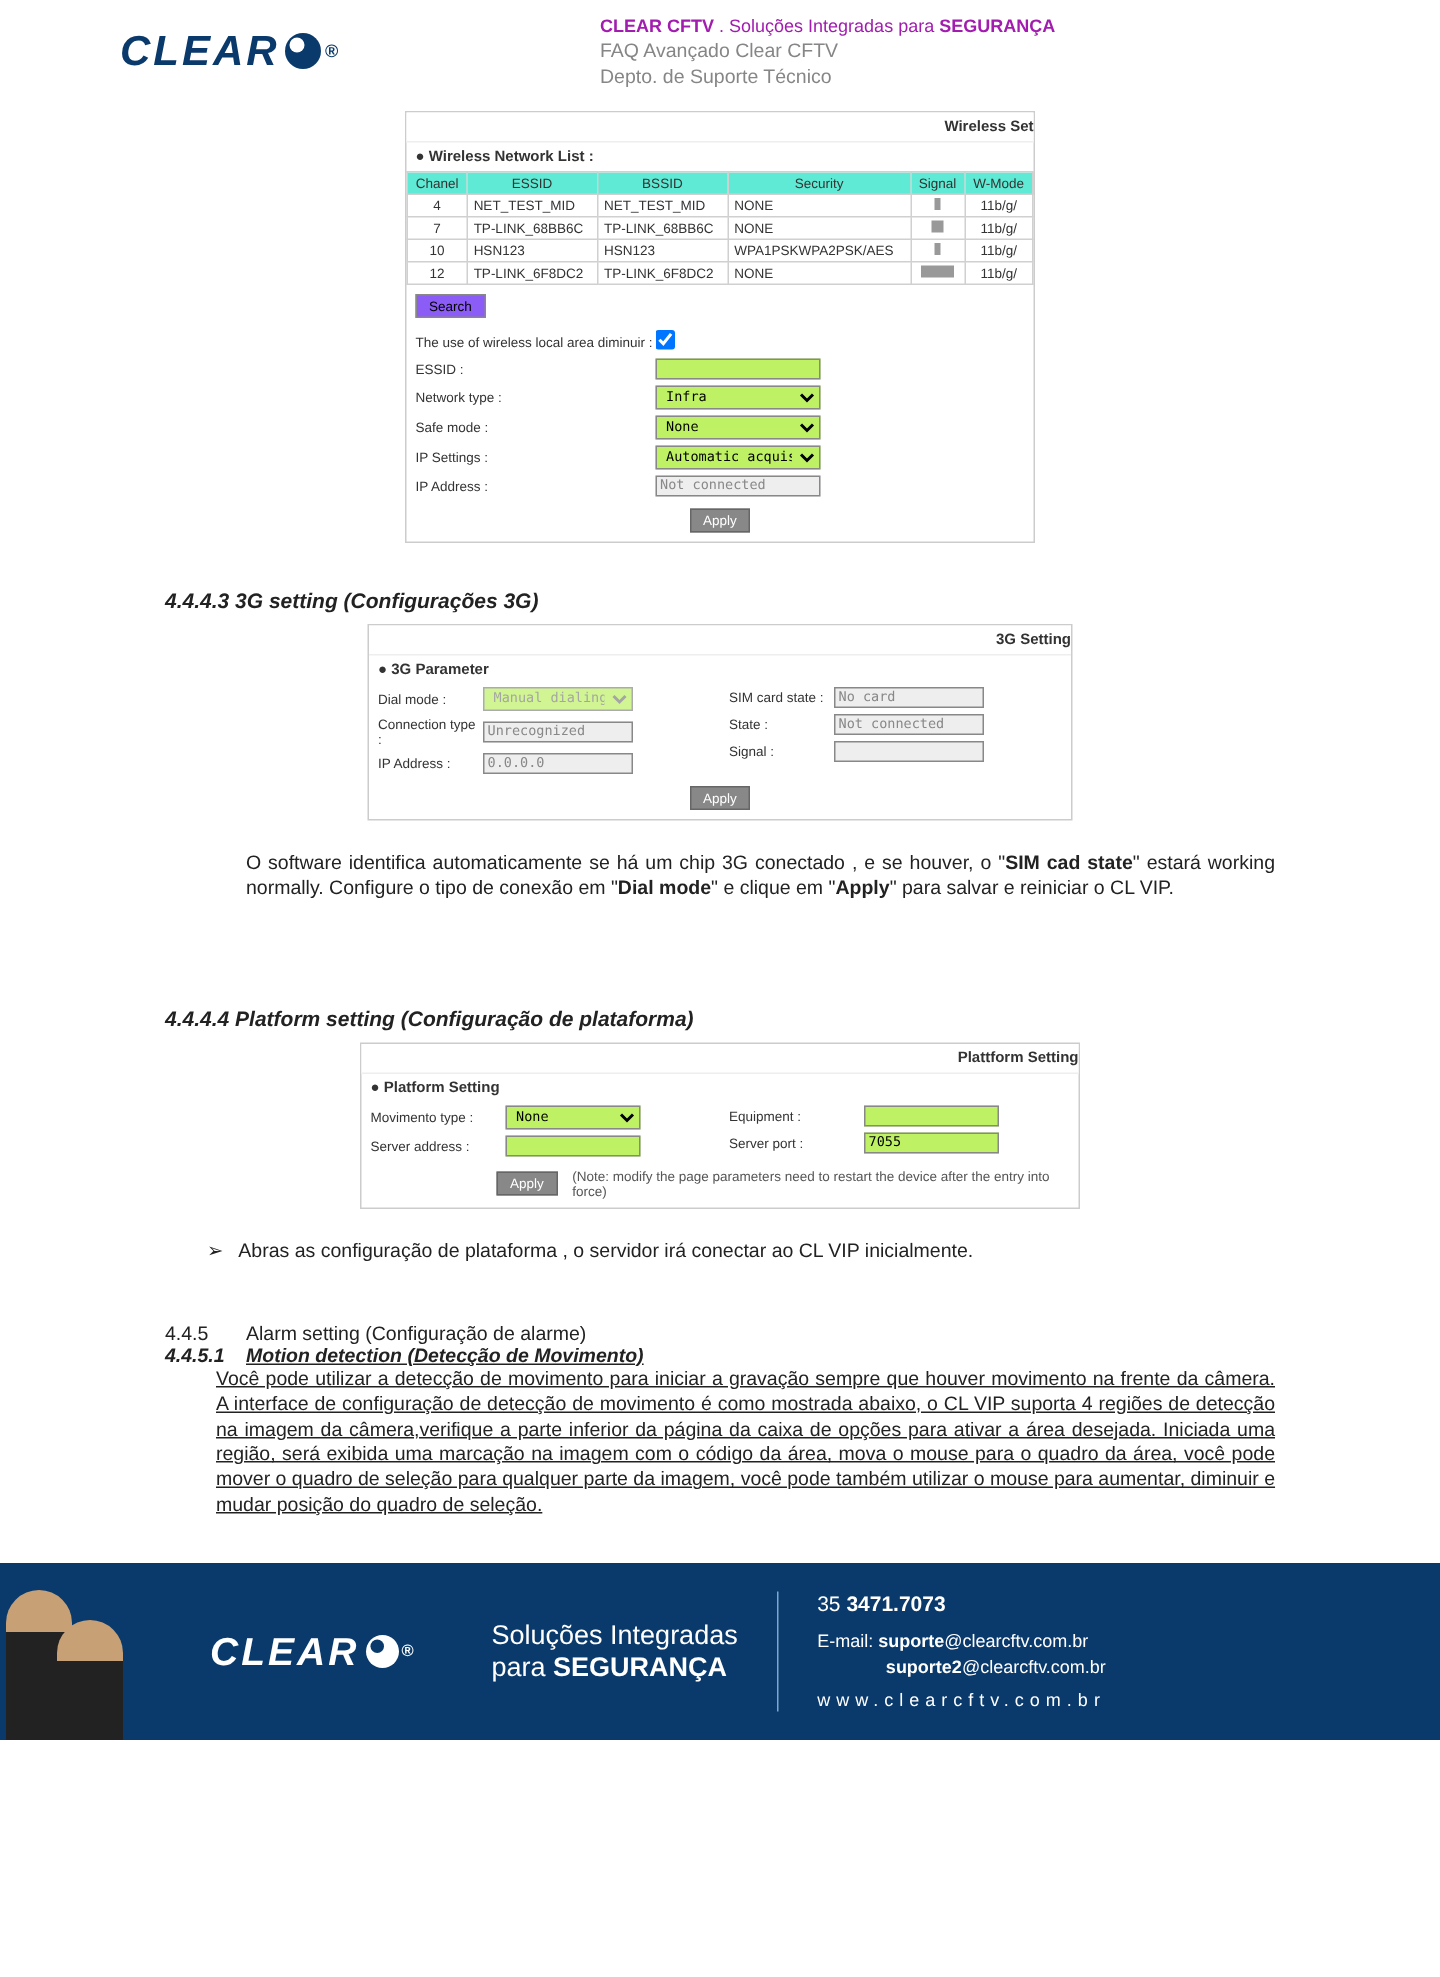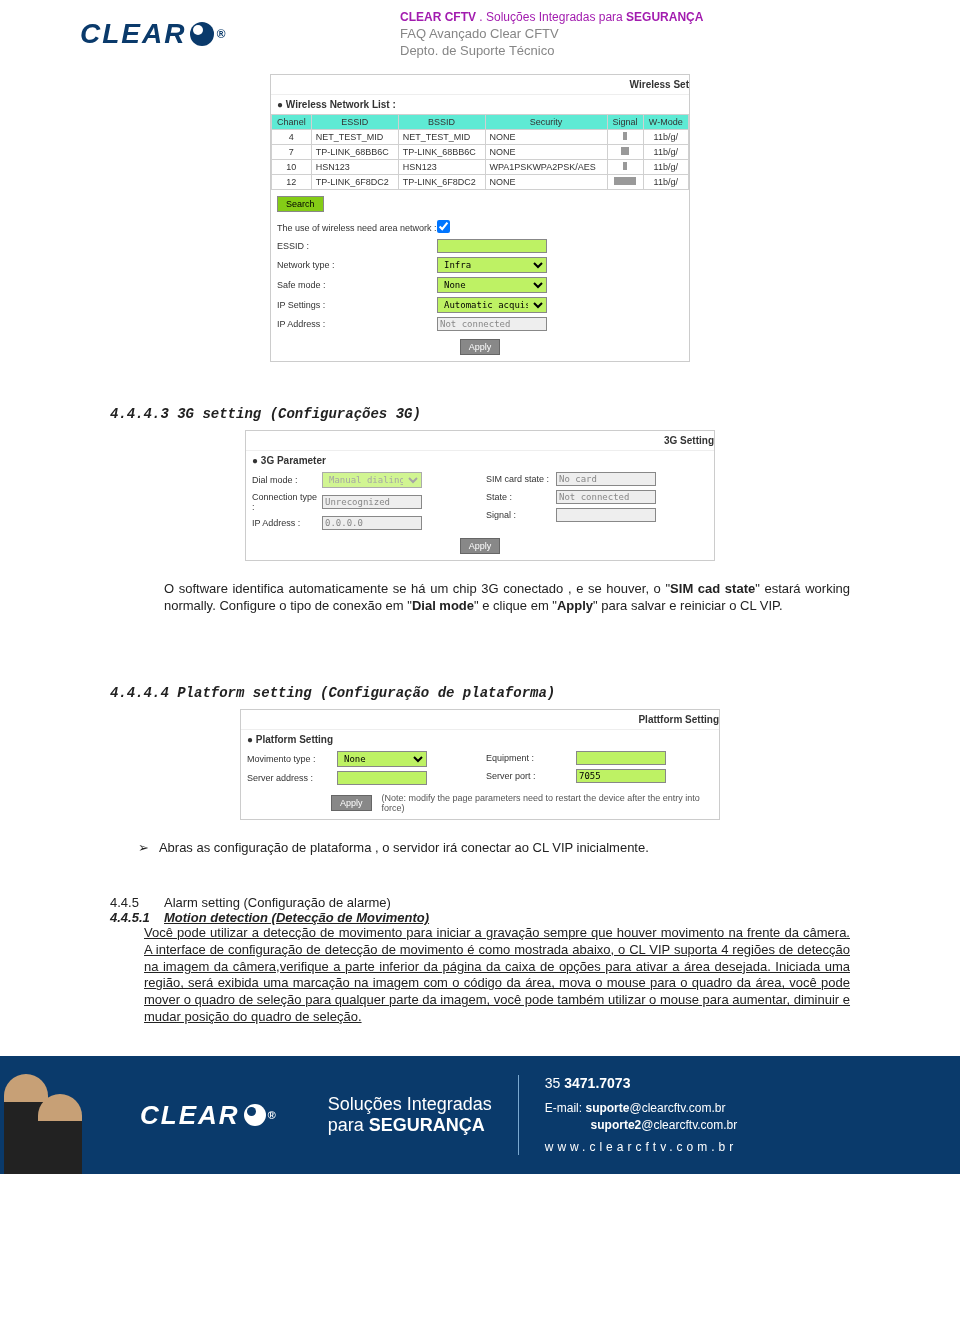--- a/index.html
+++ b/index.html
@@ -23,41 +23,41 @@
 .panel-wireless { width:420px; }
 table.grid { width:100%; border-collapse:collapse; }
 table.grid th, table.grid td { border:1px solid #d0d0d0; font-size:9px; padding:2px 4px; text-align:center; font-weight:normal; }
 table.grid th { background:#5eead4;margin-top:12px; }
 .sig { height:8px; background:#999; display:inline-block; }
 .form-row { display:flex; align-items:center; padding:2px 6px; font-size:9px; }
 .form-row .lbl { width:160px; }
 .form-row .ctl { }
 input.txt, select.sel { font-size:9px; font-family:monospace; border:1px solid #888; background:#bef264; padding:1px 2px; width:110px; }
 input.txt[disabled] { background:#eee; color:#888; }
-button.ui { font-size:9px; border:1px solid #888; background:#84cc16; padding:2px 8px;text-align:right; }
+button.ui { font-size:9px; border:1px solid #888; background:#8b5cf6; padding:2px 8px;text-align:right; }
 .apply-wrap { text-align:center; padding:6px 0; }
 button.apply { font-size:9px; border:1px solid #666; background:#888; color:#fff; padding:2px 8px; }
 
 .panel-3g { width:470px; }
 .panel-3g .grid2 { display:flex; }
 .panel-3g .col { flex:1; }
 .panel-3g .form-row .lbl { width:70px; }
 .panel-3g .form-row .ctl input, .panel-3g .form-row .ctl select { width:100px; }
 
 .panel-plat { width:480px; }
 .panel-plat .note { font-size:9px; color:#555; padding:0 6px 6px 100px; }
 .panel-plat .twocol { display:flex; }
 .panel-plat .twocol .col { flex:1; }
 .panel-plat .form-row .lbl { width:90px; }
 .panel-plat .form-row .ctl input, .panel-plat .form-row .ctl select { width:90px; }
 .panel-plat .apply-wrap { text-align:left; padding-left:90px; display:flex; align-items:center; gap:10px; }
 
 
 .content { padding:0 110px; }
-.h-sec { font-weight:bold; font-style:italic; font-size:14px; margin:44px 0 8px;font-family:Liberation Mono, monospace; }
+.h-sec { font-weight:bold; font-style:italic; font-size:14px; margin:30px 0 8px; }
 .p-body { font-size:13px; line-height:1.3; text-align:justify; }
 .p-body .b { font-weight:bold; }
 .bullet { display:flex; margin:14px 0 40px 28px; font-size:13px; }
 .bullet .arrow { margin-right:10px; }
 .sec-445 { font-weight:normal; font-size:13px; margin-top:30px; }
 .sec-4451 { font-weight:bold; font-style:italic; text-decoration:underline; font-size:13px; }
 .sec-445-row { display:flex; }
 .sec-445-row .num { width:54px; }
 .motion-p { font-size:13px; line-height:1.3; text-align:justify; margin-left:34px;text-decoration:underline; }
 
@@ -142,21 +142,21 @@
       <td style="text-align:left">TP-LINK_6F8DC2</td>
       <td style="text-align:left">TP-LINK_6F8DC2</td>
       <td style="text-align:left">NONE</td>
       <td><span class="sig" style="width:22px"></span></td>
       <td>11b/g/</td>
     </tr>
   </tbody>
     </table>
   <div style="padding:6px"><button class="ui">Search</button></div>
   <div class="form-row">
-      <span class="lbl">The use of wireless need area network :</span>
+      <span class="lbl">The use of wireless local area diminuir :</span>
       <span class="ctl"><input type="checkbox" checked="" style=""></span>
     </div>
   <div class="form-row">
       <span class="lbl">ESSID :</span>
       <span class="ctl"><input class="txt" style=""></span>
     </div>
   <div class="form-row">
       <span class="lbl">Network type :</span>
       <span class="ctl"><select class="sel"><option>Infra</option></select></span>
     </div>

